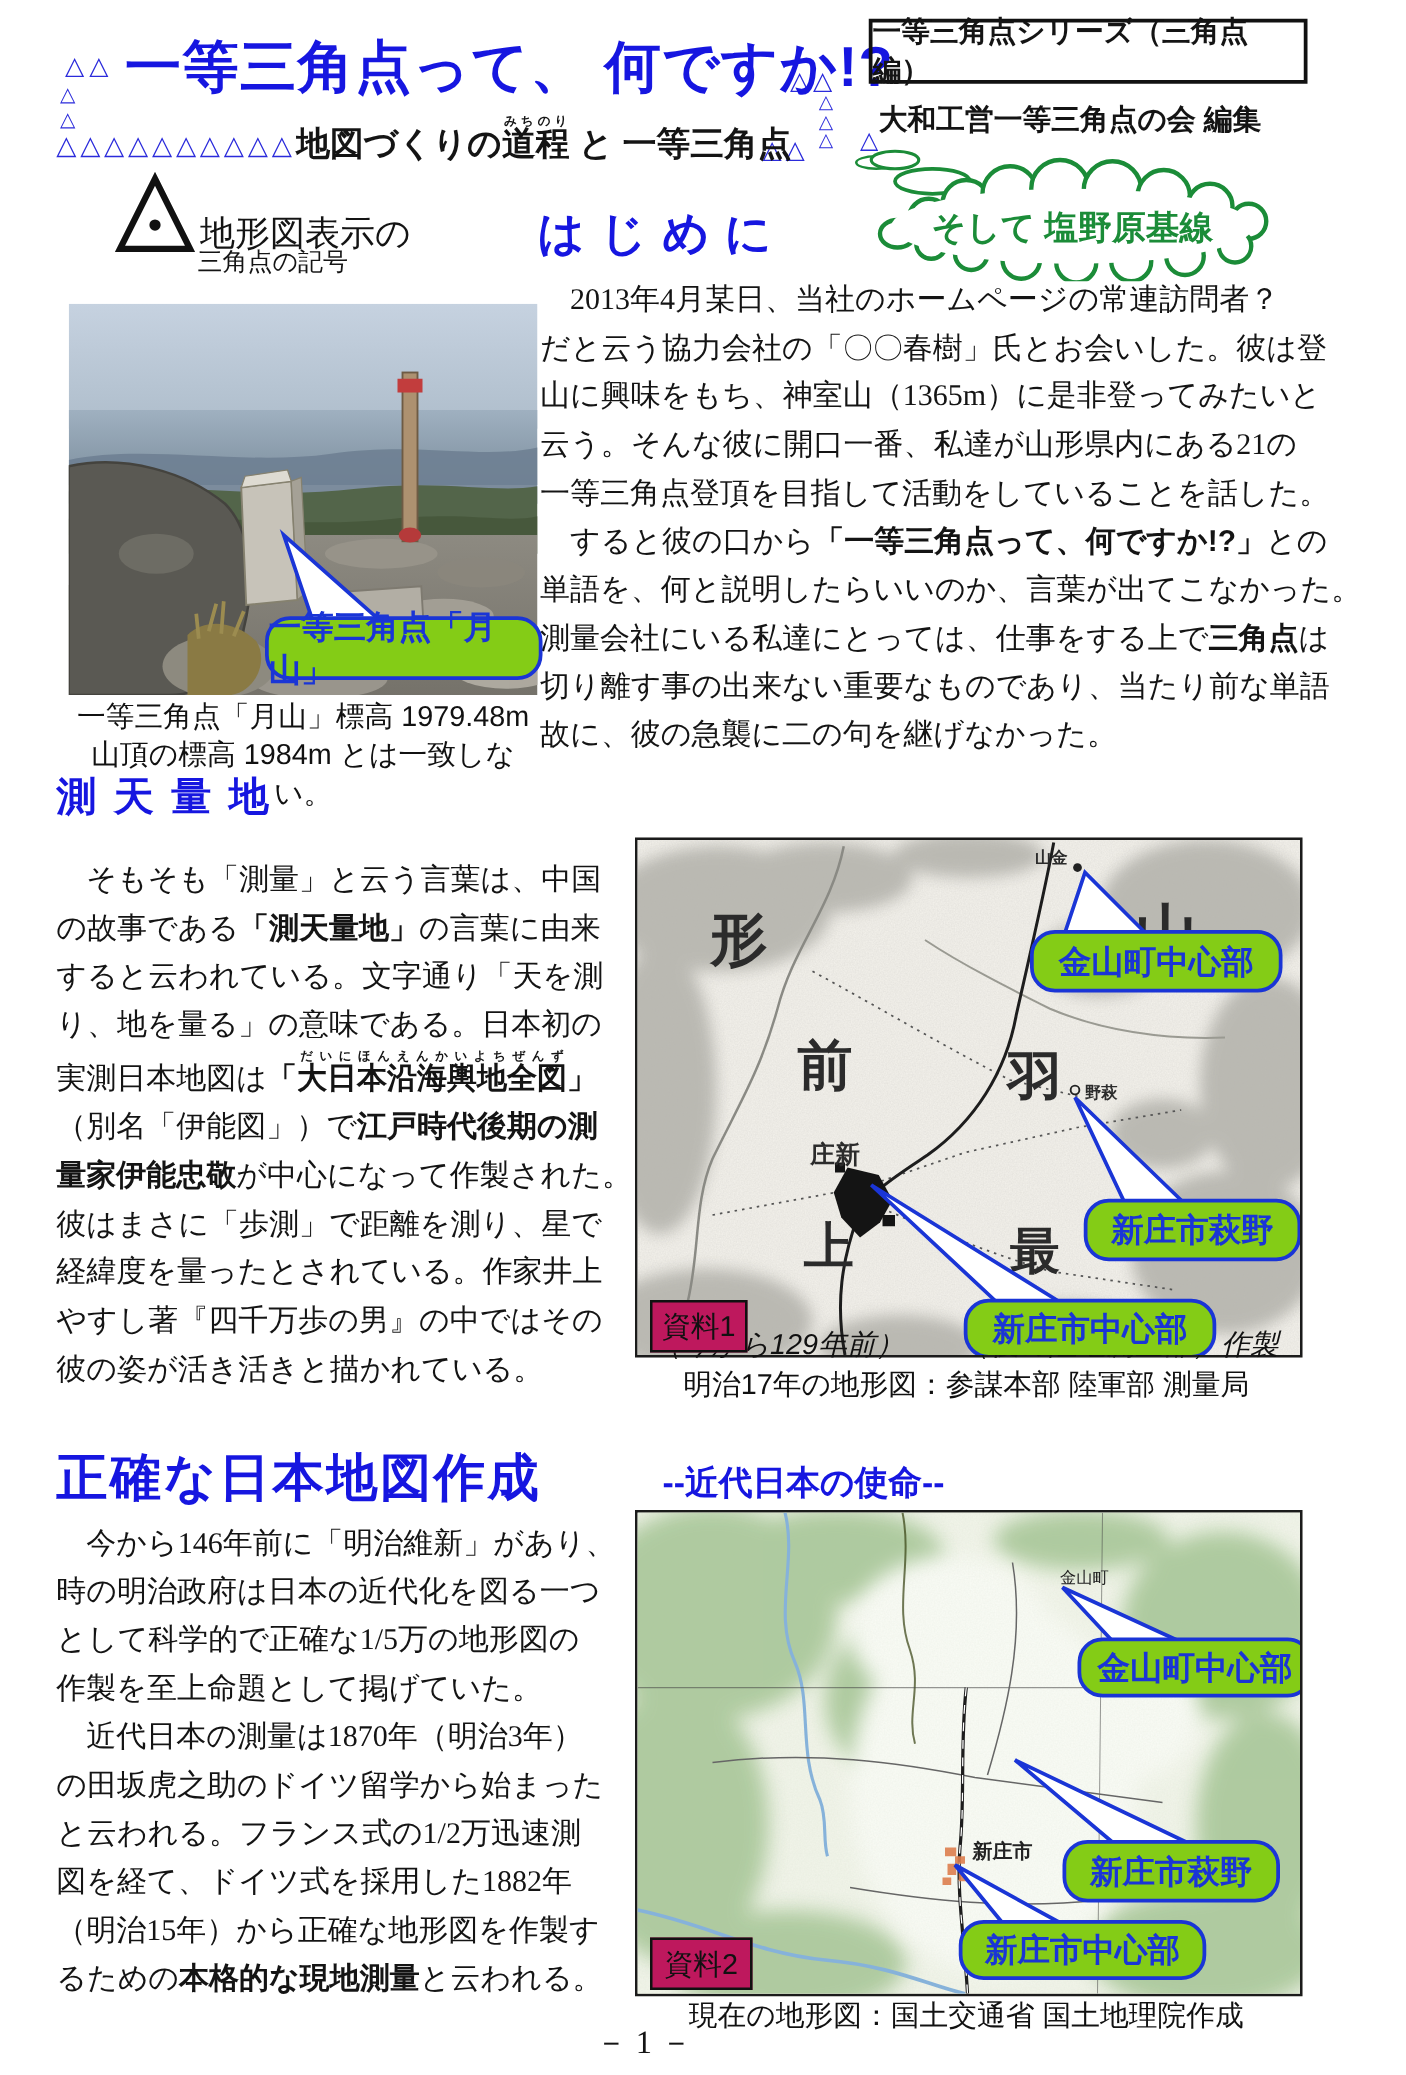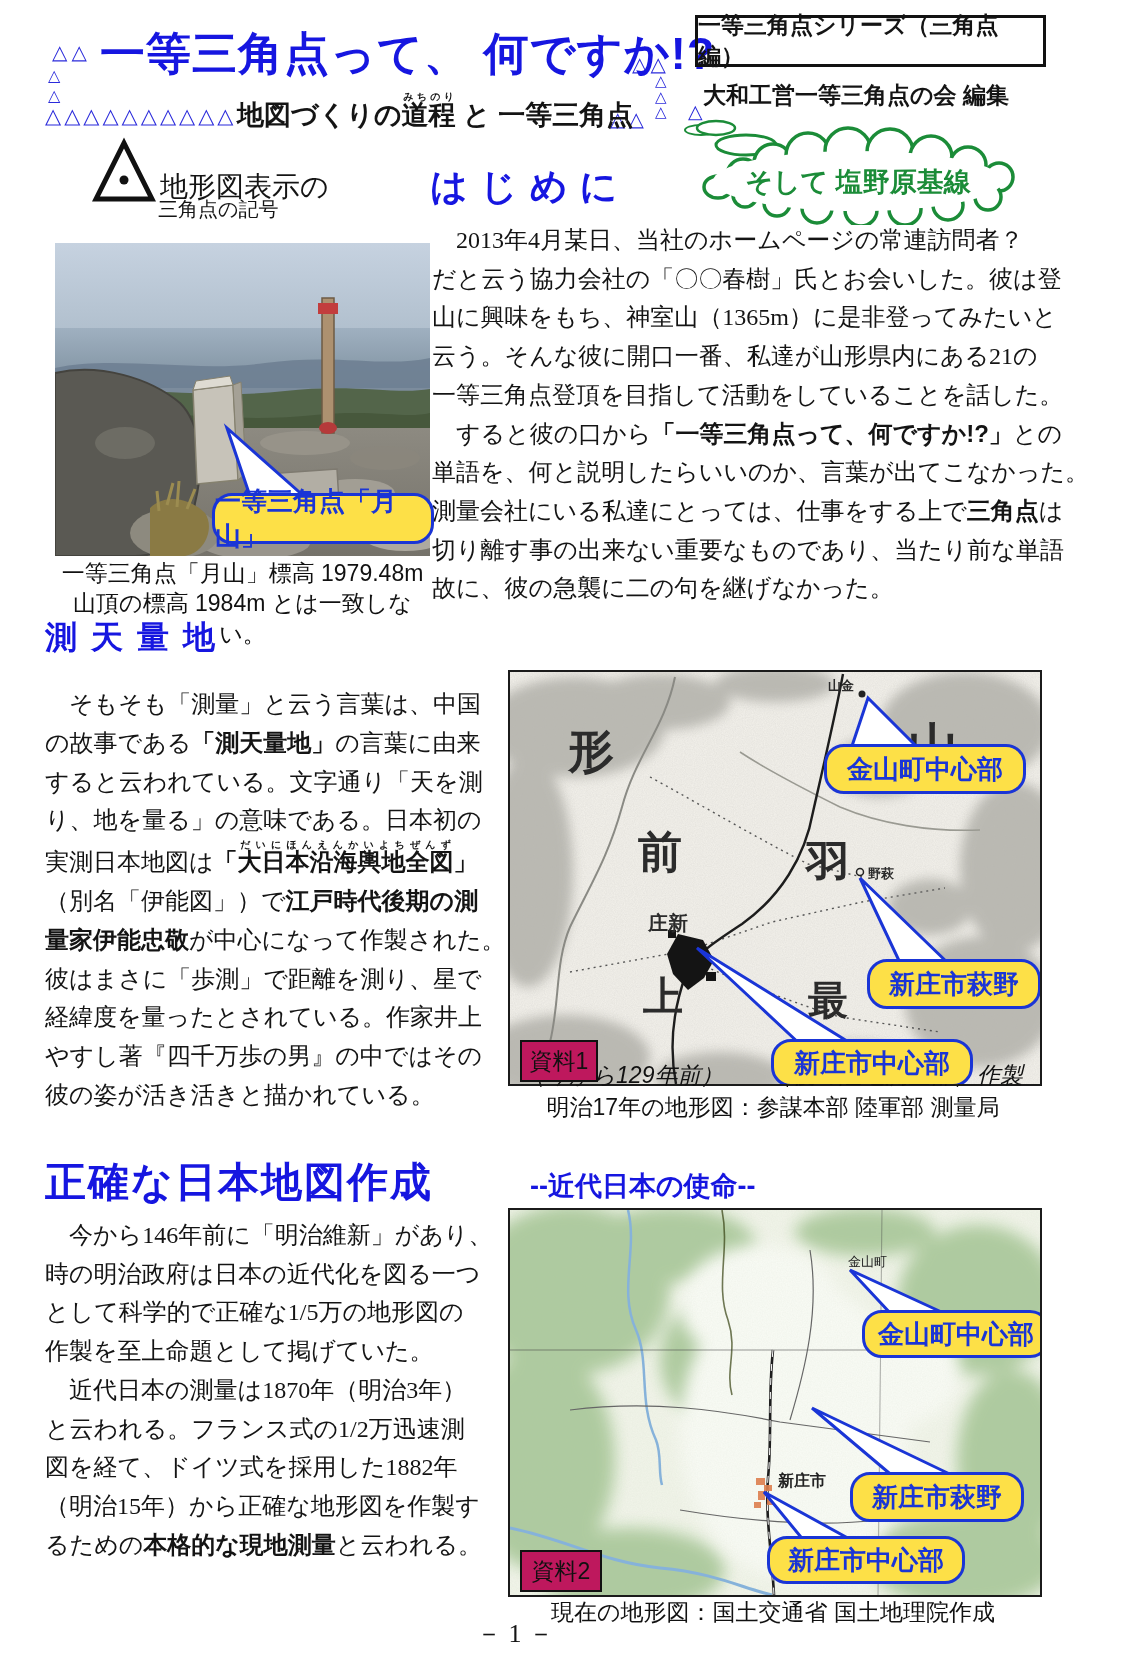--- a/index.html
+++ b/index.html
@@ -6,21 +6,21 @@
   .page{position:relative;width:1125px;height:1660px;background:#ffffff;margin:0 auto;
         font-family:"Liberation Serif",serif;color:#141414;overflow:hidden;}
   .abs{position:absolute;}
   .tri{color:#2b2bdb;font-family:"Liberation Sans",sans-serif;font-weight:400;}
   .gothic{font-family:"Liberation Sans",sans-serif;}
   .b{font-family:"Liberation Sans",sans-serif;font-weight:700;}
   .blueh{color:#1616e0;font-family:"Liberation Sans",sans-serif;font-weight:700;text-align:right;}
   .tline{white-space:nowrap;font-size:24px;}
   .col{position:absolute;}
   ruby rt{font-size:10px;font-family:"Liberation Sans",sans-serif;letter-spacing:0;}
-  .bubble{position:absolute;background:#fde047;border:3px solid #1a35d6;border-radius:20px;
+  .bubble{position:absolute;background:#84cc16;border:3px solid #1a35d6;border-radius:20px;
           color:#1a35d6;font-family:"Liberation Sans",sans-serif;font-weight:700;
           display:flex;align-items:center;justify-content:center;z-index:6;}
   .tagbox{position:absolute;background:#be185d;border:2px solid #111;z-index:6;
           display:flex;align-items:center;justify-content:center;
           font-family:"Liberation Sans",sans-serif;font-size:23px;color:#111;}
   .mapframe{position:absolute;border:2px solid #1b1b1b;overflow:hidden;background:#f4f3ee;}
   .cap{position:absolute;text-align:center;font-family:"Liberation Sans",sans-serif;font-size:23px;color:#111;}
 </style>
 </head>
 <body>
@@ -244,20 +244,21 @@
   <div class="cap" style="left:498px;top:1060px;width:550px;font-style:italic;">（今から129年前）　　（後の陸地測量部）作製</div>
 
   <div class="abs blueh" style="left:45px;top:1155px;font-size:41px;letter-spacing:2px;">正確な日本地図作成</div>
   <div class="abs blueh" style="left:530px;top:1168px;font-size:27px;">--近代日本の使命--</div>
   <div class="col" style="left:45px;top:1216px;width:435px;line-height:38.7px;">
     <div class="tline"><span>　今から146年前に「明治維新」があり、</span></div>
     <div class="tline"><span>時の明治政府は日本の近代化を図る一つ</span></div>
     <div class="tline"><span>として科学的で正確な1/5万の地形図の</span></div>
     <div class="tline"><span>作製を至上命題として掲げていた。</span></div>
     <div class="tline"><span>　近代日本の測量は1870年（明治3年）</span></div>
+    <div class="tline"><span>の田坂虎之助のドイツ留学から始まった</span></div>
     <div class="tline"><span>と云われる。フランス式の1/2万迅速測</span></div>
     <div class="tline"><span>図を経て、ドイツ式を採用した1882年</span></div>
     <div class="tline"><span>（明治15年）から正確な地形図を作製す</span></div>
     <div class="tline"><span>るための</span><span class="b">本格的な現地測量</span><span>と云われる。</span></div>
   </div>
 
   <div class="mapframe" style="left:508px;top:1208px;width:530px;height:385px;background:#eef2e5;">
     <svg width="530" height="385" viewBox="0 0 530 385">
       <defs>
         <filter id="soft2">

